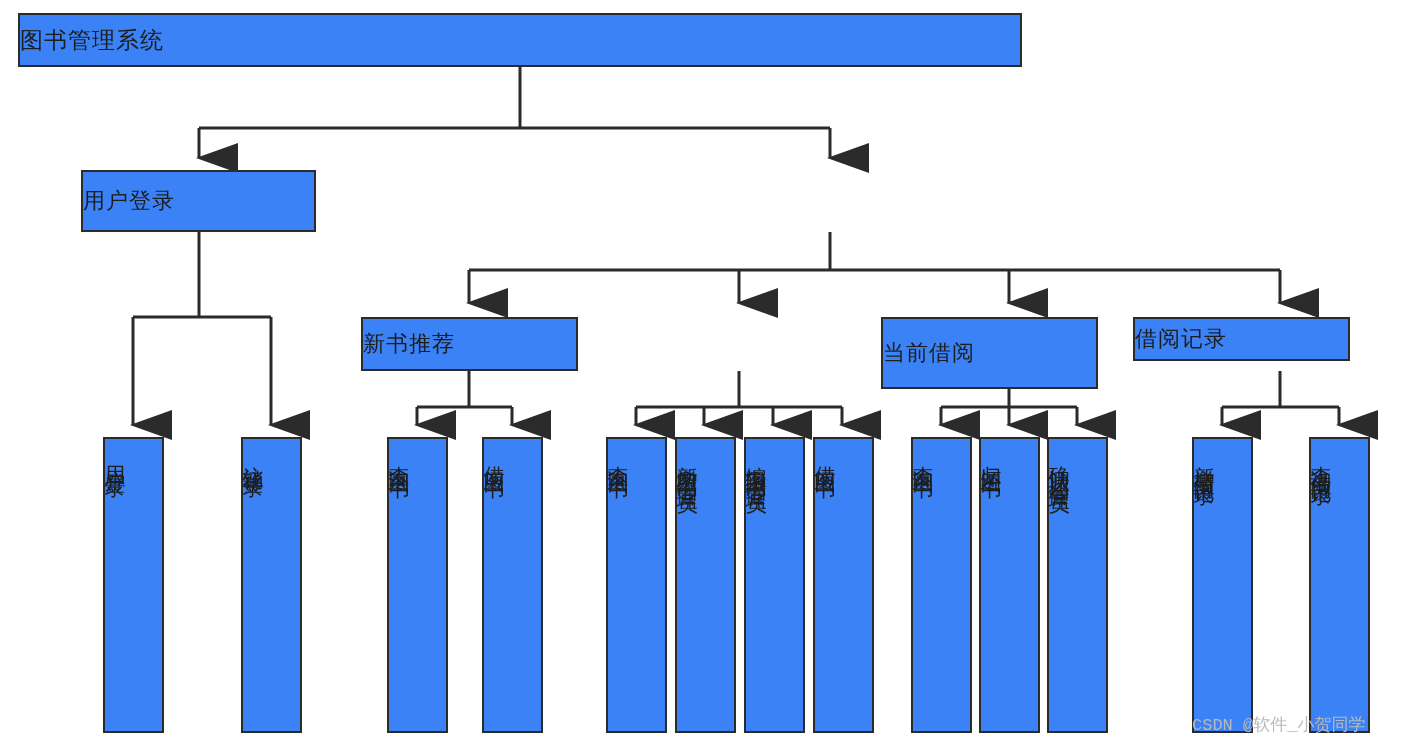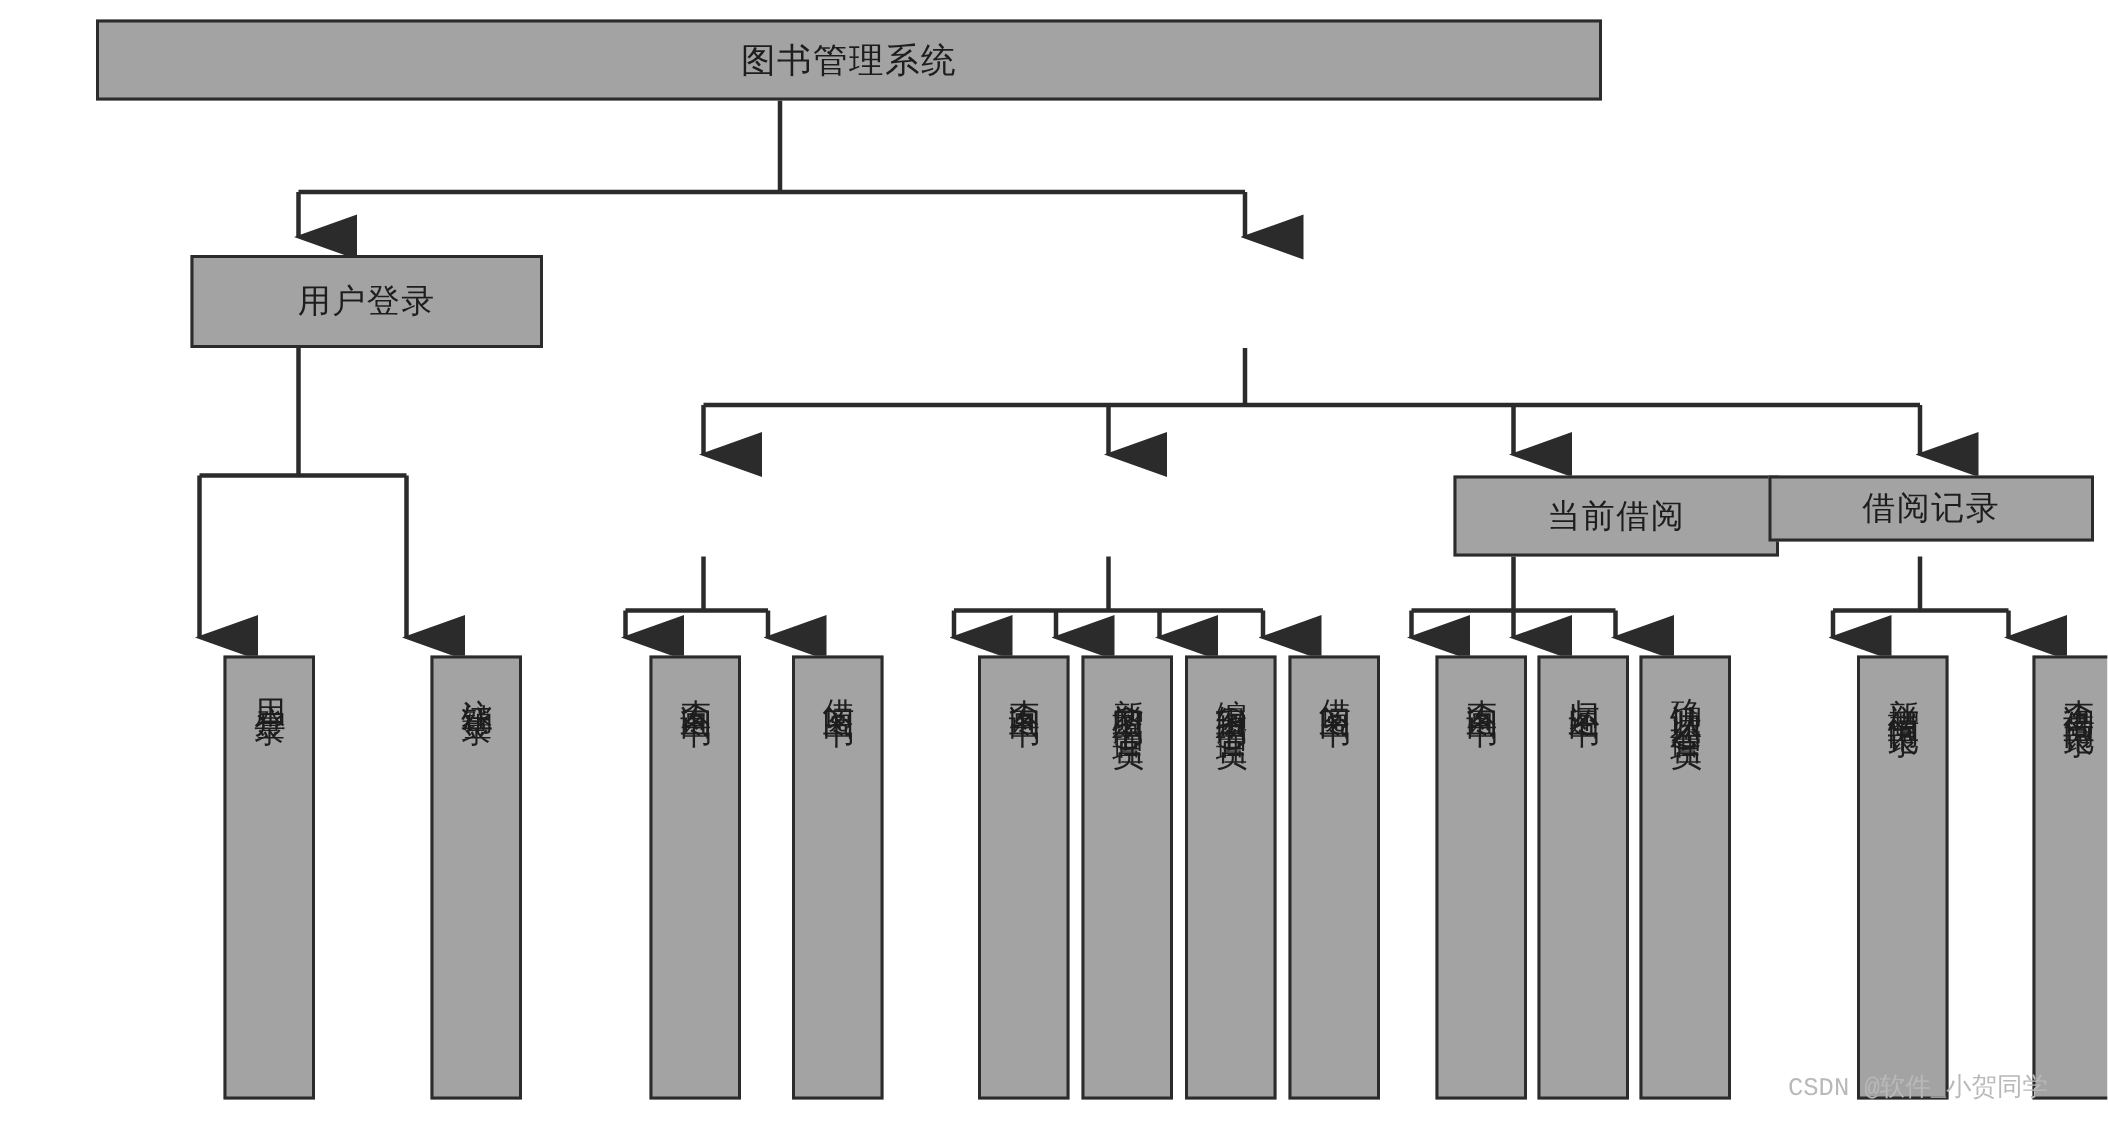--- a/index.html
+++ b/index.html
@@ -22,27 +22,25 @@
     position: absolute;
     left: 0;
     top: 0;
     width: 1405px;
     height: 747px;
   }
   .node {
     position: absolute;
     box-sizing: border-box;
     border: 2.5px solid #2b2b2b;
-    background: #a3a3a3;
+    background: #3b82f6;
     color: #1d1d1d;
     display: flex;
     align-items: center;
-    justify-content: center;
     z-index: 2;
-    margin-left: 46px;
   }
   .node .label {
     font-size: 22px;
     line-height: 1.15;
     letter-spacing: 1px;
     white-space: nowrap;
     color: #1d1d1d;
   }
   .node.root .label { font-size: 23px; }
   .node.branch .label { font-size: 22px; }
@@ -127,21 +125,24 @@
   </svg>
 
   <div class="node root" style="left:18px; top:13px; width:1004px; height:54px;">
     <span class="label">图书管理系统</span>
   </div>
 
   <div class="node branch" style="left:81px; top:170px; width:235px; height:62px;">
     <span class="label">用户登录</span>
   </div>
 
-  <div class="node branch" style="left:923px; top:317px; width:217px; height:54px;">
+  <div class="node branch" style="left:361px; top:317px; width:217px; height:54px;">
+    <span class="label">新书推荐</span>
+  </div>
+  <div class="node branch" style="left:881px; top:317px; width:217px; height:72px;">
     <span class="label">当前借阅</span>
   </div>
   <div class="node branch" style="left:1133px; top:317px; width:217px; height:44px;">
     <span class="label">借阅记录</span>
   </div>
 
   <div class="node leaf" style="left:103px; top:437px; width:61px; height:296px;">
     <span class="label">用户登录</span>
   </div>
   <div class="node leaf" style="left:241px; top:437px; width:61px; height:296px;">

